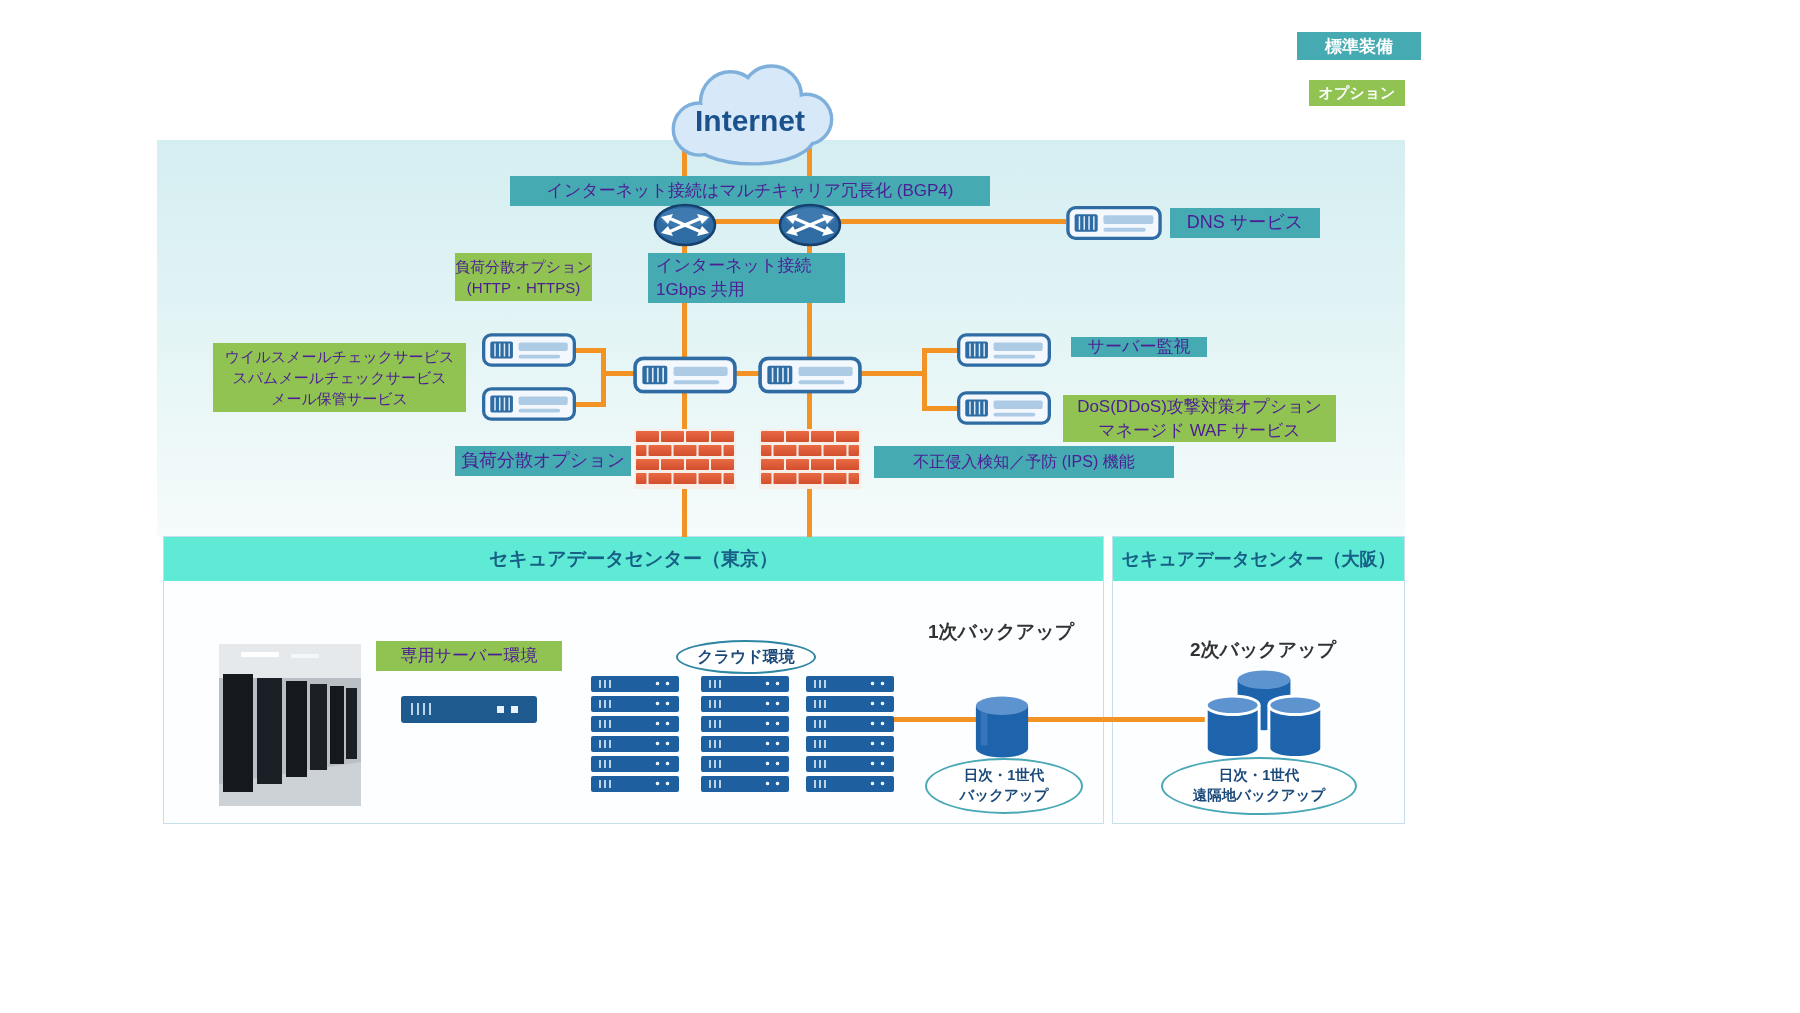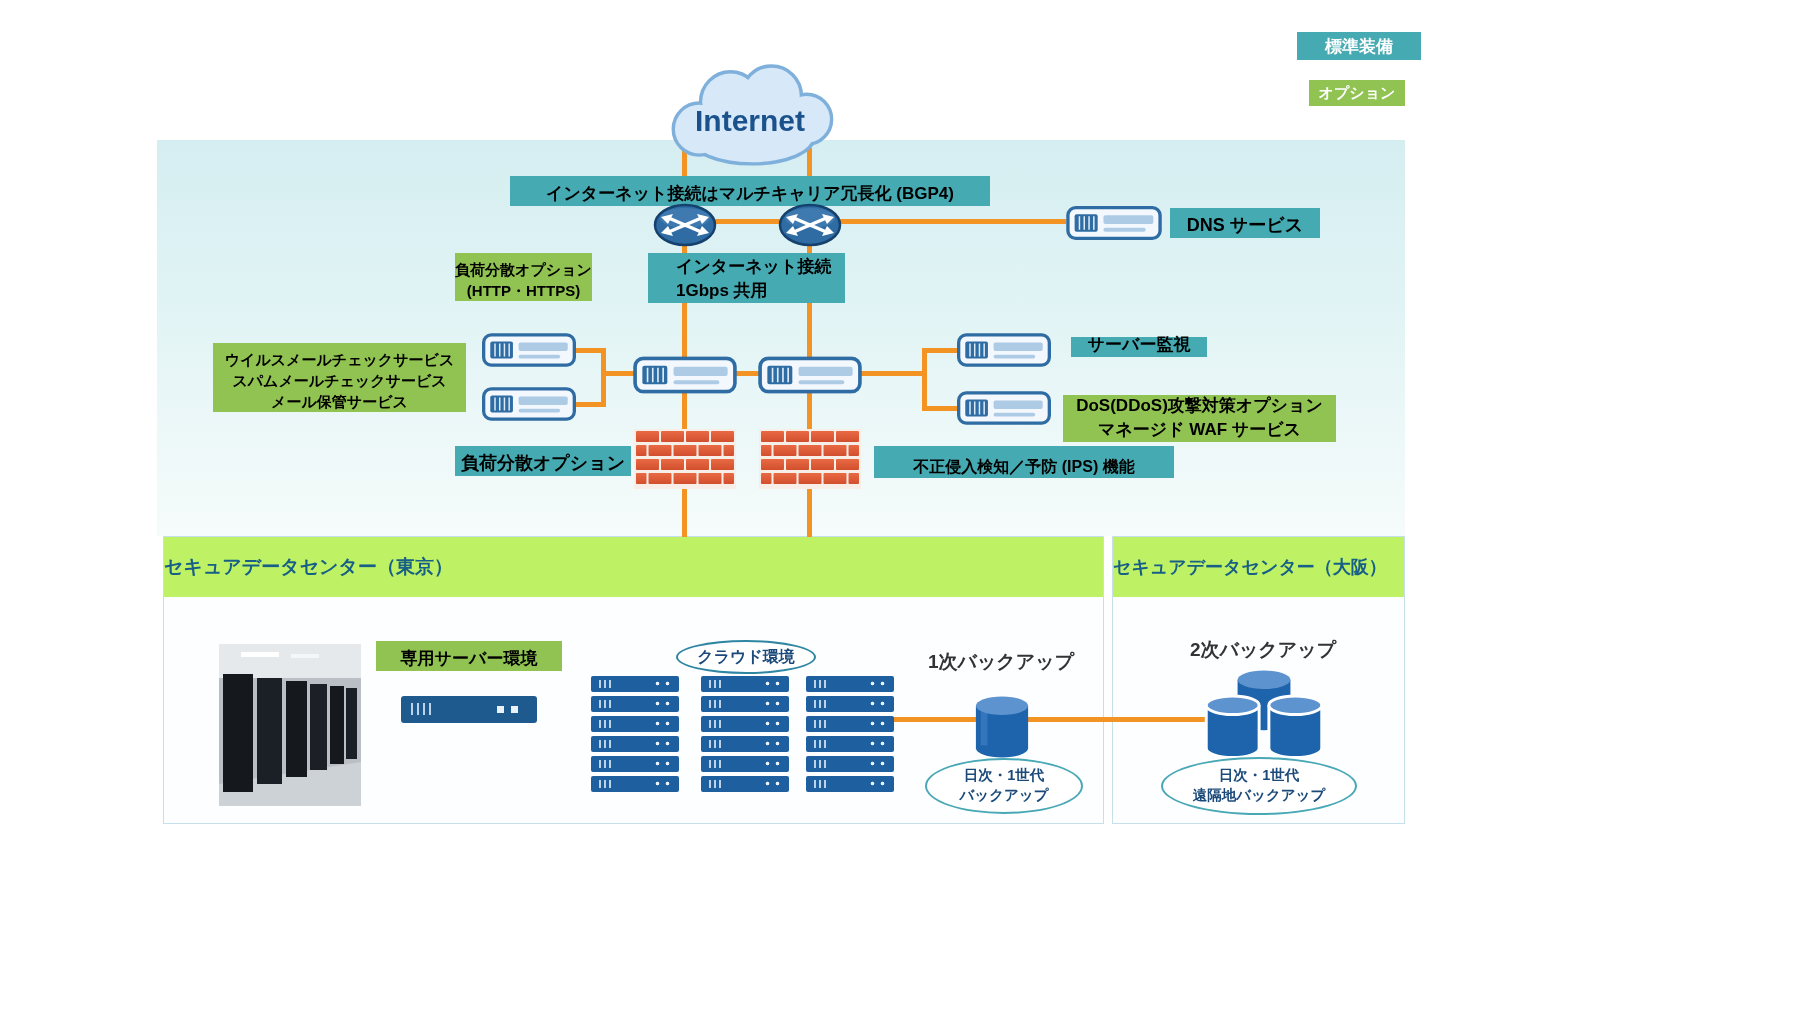--- a/index.html
+++ b/index.html
@@ -2,40 +2,40 @@
 <html><head>
 <meta charset="utf-8">
 <style>
   *{margin:0;padding:0;box-sizing:border-box}
   body{background:#fff;font-family:"Liberation Sans","DejaVu Sans",sans-serif}
   .stage{position:relative;width:1800px;height:1013px;background:#fff;overflow:hidden}
   .band{position:absolute;left:157px;top:140px;width:1248px;height:396px;
         background:linear-gradient(180deg,#d5eef1 0%,#e2f4f5 45%,#f6fbfb 100%)}
   .hline,.vline{position:absolute;background:#f39324;z-index:1}
   .hline{height:5px}.vline{width:5px}
-  .lbl{position:absolute;display:flex;flex-direction:column;align-items:center;justify-content:flex-end;
-       color:#000000;font-weight:700;text-align:center;z-index:2;line-height:1.4;white-space:nowrap}
+  .lbl{position:absolute;display:flex;flex-direction:column;align-items:center;justify-content:center;
+       color:#4c1d95;font-weight:400;text-align:center;z-index:2;line-height:1.4;white-space:nowrap}
   .teal{background:#45aab1}
   .green{background:#90c351}
-  .lbl.left{align-items:flex-start;text-align:left;padding-left:28px}
+  .lbl.left{align-items:flex-start;text-align:left;padding-left:8px}
   .icon{position:absolute;z-index:2}
   .cloud-svg{position:absolute;left:650px;top:55px;width:200px;height:115px;z-index:2}
   .internet-text{position:absolute;left:660px;top:104px;width:180px;text-align:center;
        font-size:30px;font-weight:700;color:#1b528c;z-index:3}
   .bubble{position:absolute;left:180px;top:146px;width:192px;height:76px;background:#4cb5ba;
        border-radius:38px;display:flex;flex-direction:column;align-items:center;justify-content:center;
        color:#fff;font-weight:700;font-size:17px;line-height:1.45;z-index:2}
   .bubble::after{content:"";position:absolute;right:40px;bottom:-18px;width:0;height:0;
        border-top:24px solid #4cb5ba;border-left:22px solid transparent}
   .legend-badge{position:absolute;display:flex;align-items:center;justify-content:center;
        color:#fff;font-weight:700;z-index:2}
   .panel{position:absolute;top:536px;height:288px;background:#fdfeff;border:1px solid #c5e0ea}
   .panel>*{position:absolute;z-index:2}
-  .panel-header{left:0;top:0;width:100%;height:60px;background:#bef264;display:flex;align-items:center;
-       color:#175f86;font-weight:700;white-space:nowrap}
+  .panel-header{left:0;top:0;width:100%;height:44px;background:#5eead4;display:flex;align-items:center;
+       justify-content:center;color:#175f86;font-weight:700;white-space:nowrap}
   .oval{position:absolute;background:#fff;border:2px solid #49a8b5;border-radius:50%;
        display:flex;flex-direction:column;align-items:center;justify-content:center;
        color:#1b4a7a;font-weight:700;text-align:center;line-height:1.35;z-index:2;white-space:nowrap}
   .bktitle{position:absolute;color:#333;font-weight:700;font-size:19px;text-align:center;z-index:2;white-space:nowrap}
   .rack{position:absolute;display:flex;flex-direction:column;gap:4px;z-index:2}
   .rack-unit{width:88px;height:16px;border-radius:2px;background-color:#1e5fa0;background-repeat:no-repeat;
        background-image:
          radial-gradient(circle,#e8f1f9 1.7px,transparent 2.1px),
          radial-gradient(circle,#e8f1f9 1.7px,transparent 2.1px),
          linear-gradient(#bcd4ea,#bcd4ea),linear-gradient(#bcd4ea,#bcd4ea),linear-gradient(#bcd4ea,#bcd4ea);
@@ -159,21 +159,21 @@
     </div>
     <div class="rack" style="left:642px;top:139px">
       <div class="rack-unit"></div>
       <div class="rack-unit"></div>
       <div class="rack-unit"></div>
       <div class="rack-unit"></div>
       <div class="rack-unit"></div>
       <div class="rack-unit"></div>
     </div>
 
-    <div class="bktitle" style="left:752px;top:112px;width:170px">1次バックアップ</div>
+    <div class="bktitle" style="left:752px;top:82px;width:170px">1次バックアップ</div>
     <svg class="icon" style="left:809px;top:158px;width:58px;height:64px" viewBox="0 0 60 66">
       <use href="#sym-cyl"></use>
     </svg>
     <div class="oval" style="left:761px;top:221px;width:158px;height:56px;font-size:14.5px">
       <span>日次・1世代</span>
       <span>バックアップ</span>
     </div>
   </div>
 
   <div class="panel" style="left:1112px;width:293px">

